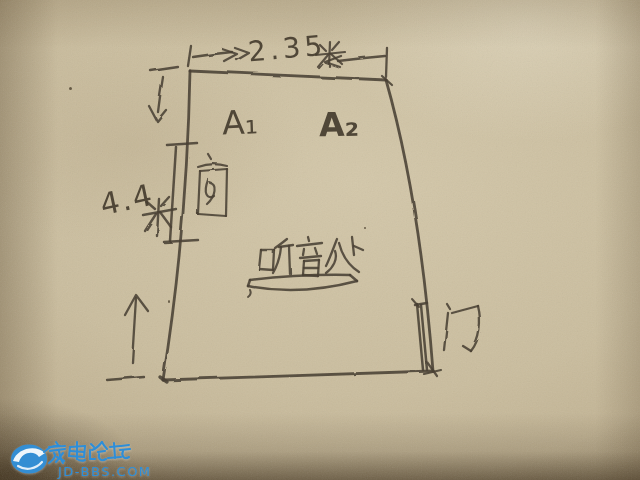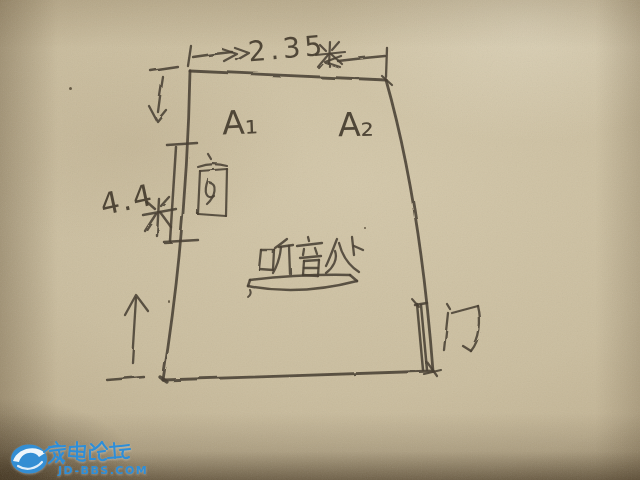--- a/index.html
+++ b/index.html
@@ -16,25 +16,25 @@
       radial-gradient(40% 30% at 20% 30%, rgba(188,173,141,0.5), rgba(0,0,0,0) 70%),
       radial-gradient(135% 110% at 56% 38%, #d3c7a9 0%, #cabd9e 40%, #bcad8d 65%, #a2916c 88%, #8a7957 100%);}
   .vignette{position:absolute;inset:0;pointer-events:none;
     background:radial-gradient(115% 95% at 52% 42%, rgba(0,0,0,0) 62%, rgba(55,40,20,0.18) 85%, rgba(40,28,12,0.35) 100%);}
   svg.drawing{position:absolute;left:0;top:0;z-index:2;}
   .ink{stroke:#4a4134;stroke-opacity:0.88;fill:none;stroke-linecap:round;stroke-linejoin:round;}
   .lbl{position:absolute;z-index:3;color:#463d2f;opacity:0.92;}
   .lbl-235{left:248px;top:32px;font-size:28px;letter-spacing:4px;transform:rotate(-5deg);}
   .lbl-44{left:100px;top:182px;font-size:30px;letter-spacing:2px;transform:rotate(-12deg);}
   .lbl-a1{left:222px;top:103px;font-size:33px;transform:rotate(-2deg);}
-  .lbl-a2{left:338px;top:105px;font-size:33px;transform:rotate(-1deg);}
+  .lbl-a2{left:319px;top:105px;font-size:33px;transform:rotate(-1deg);font-weight:bold;}
   .speck{position:absolute;background:rgba(60,48,32,0.7);border-radius:50%;z-index:2;}
   .watermark{position:absolute;left:4px;top:436px;width:160px;height:44px;z-index:4;
     filter:drop-shadow(0 1px 1px rgba(255,255,255,0.35));}
-  .wm-url{position:absolute;left:54px;top:28px;font-size:11px;font-weight:bold;
+  .wm-url{position:absolute;left:54px;top:28px;font-size:13px;font-weight:normal;
     letter-spacing:1.5px;color:#2e8ed8;font-family:"DejaVu Sans",sans-serif;}
   .blue{stroke:#2e8ed8;fill:none;stroke-linecap:round;stroke-linejoin:round;stroke-width:2.1;}
 </style>
 </head>
 <body>
 
 <div class="canvas">
   <div class="paper"></div>
 
   <svg class="drawing" width="640" height="480" viewBox="0 0 640 480">

